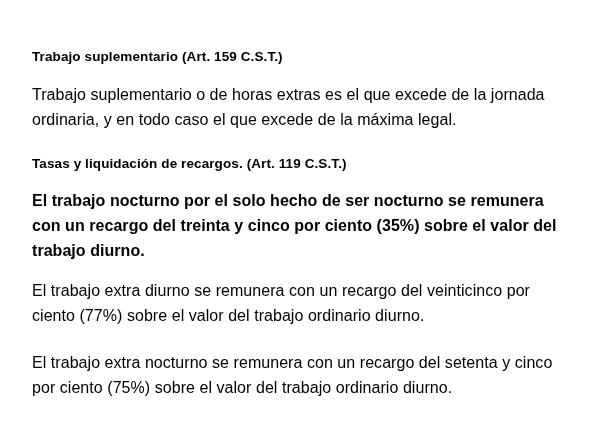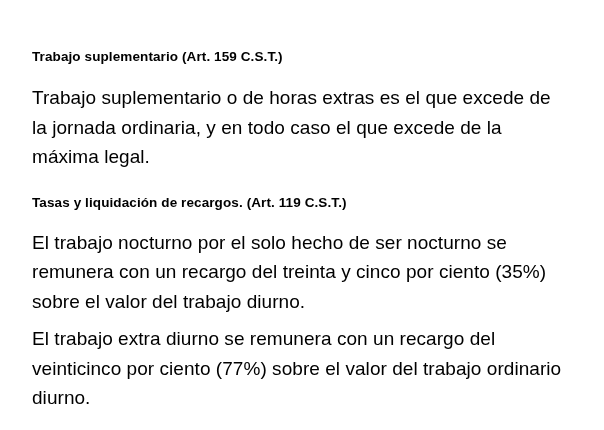--- a/index.html
+++ b/index.html
@@ -25,28 +25,29 @@
     margin: 0;
   }
   .heading {
     font-size: 13.5px;
     font-weight: bold;
     line-height: 1.35;
     margin: 0 0 17px 0;
     letter-spacing: 0.1px;
   }
   .para {
-    font-size: 19px;
+    font-size: 16px;
     font-weight: normal;
     line-height: 1.55;
     margin: 0 0 22px 0;
     letter-spacing: 0.05px;
   }
   .para.tight {
-    margin-bottom: 8px;
+    margin-bottom: 16px;
+    font-weight: bold;
   }
   .para.last {
     margin-bottom: 0;
   }
   .heading.second {
     margin-top: 2px;
     margin-bottom: 16px;
   }
   .w-narrow { max-width: 530px; }
   .w-mid { max-width: 535px; }
@@ -59,14 +60,15 @@
   <h2 class="heading block">Trabajo suplementario  (Art. 159 C.S.T.)</h2>
 
   <p class="para block w-narrow">Trabajo suplementario o de horas extras es el que excede de la jornada ordinaria, y en todo caso el que excede de la máxima legal.</p>
 
   <h2 class="heading second block">Tasas y liquidación de recargos. (Art. 119 C.S.T.)</h2>
 
   <p class="para tight block w-mid">El trabajo nocturno por el solo hecho de ser nocturno se remunera con un recargo del treinta y cinco por ciento (35%) sobre el valor del trabajo diurno.</p>
 
   <p class="para block w-mid">El trabajo extra diurno se remunera con un recargo del veinticinco por ciento (77%) sobre el valor del trabajo ordinario diurno.</p>
 
+  <p class="para last block w-mid">El trabajo extra nocturno se remunera con un recargo del setenta y cinco por ciento (75%) sobre el valor del trabajo ordinario diurno.</p>
 
 </div>
 
 </body></html>

